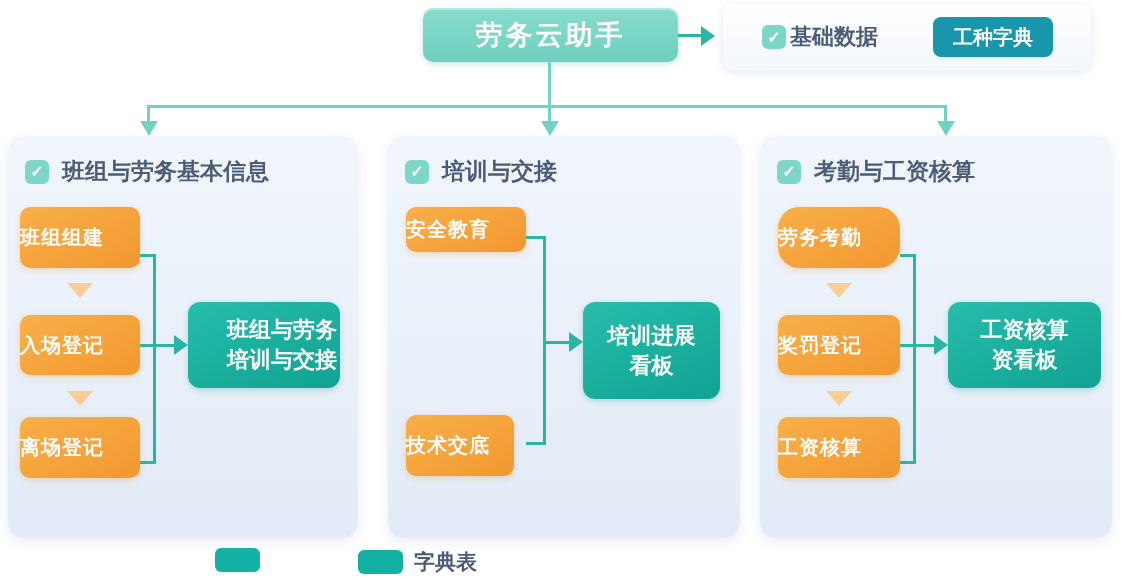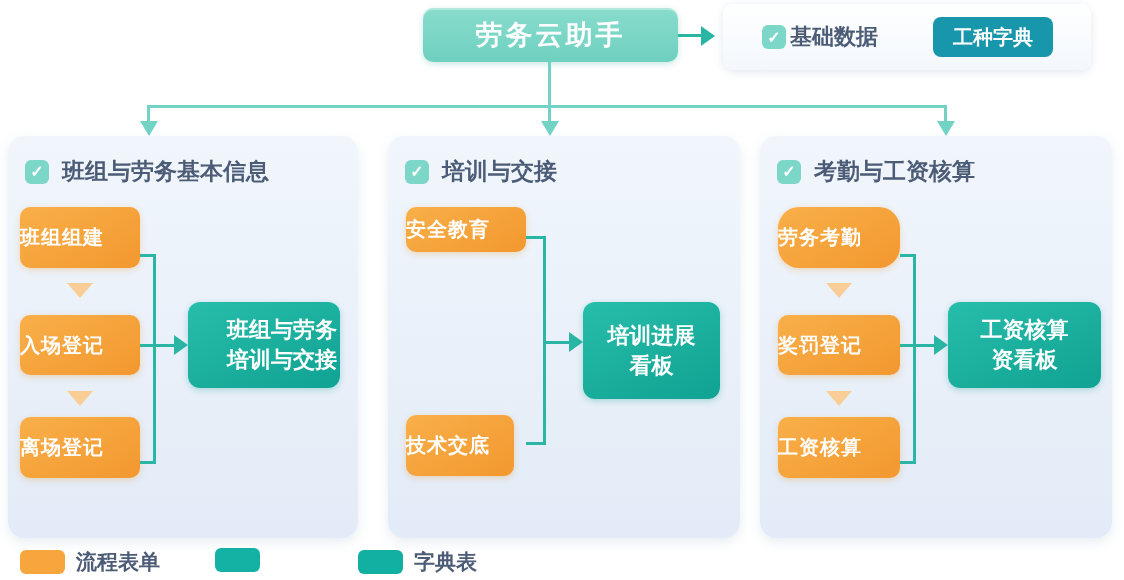--- a/index.html
+++ b/index.html
@@ -182,24 +182,20 @@
     <div class="line-dark" style="left:140px; top:325px; width:16px; height:3px;"></div>
     <div class="line-dark" style="left:140px; top:208px; width:34px; height:3px;"></div>
     <div class="arr-right-dark" style="left:174px; top:199px;"></div>
 
     <div class="dash-box" style="left:188px; top:166px; width:153px; height:86px;">
       <span>工资核算</span>
       <span>资看板</span>
     </div>
   </div>
 
-  <div class="legend-item" style="left:20px;">
-    <span class="legend-swatch" style="background: rgb(246, 166, 60);"></span>
-    <span class="legend-label">流程表单</span>
-  </div>
   <div class="legend-item" style="left:206px;flex-direction:column;">
     <span class="legend-swatch" style="background: rgb(20, 178, 164);"></span>
     <span class="legend-label">仪表盘</span>
   </div>
   <div class="legend-item" style="left:358px;">
     <span class="legend-swatch" style="background: rgb(18, 175, 163);"></span>
     <span class="legend-label">字典表</span>
   </div>
 
 </div>

